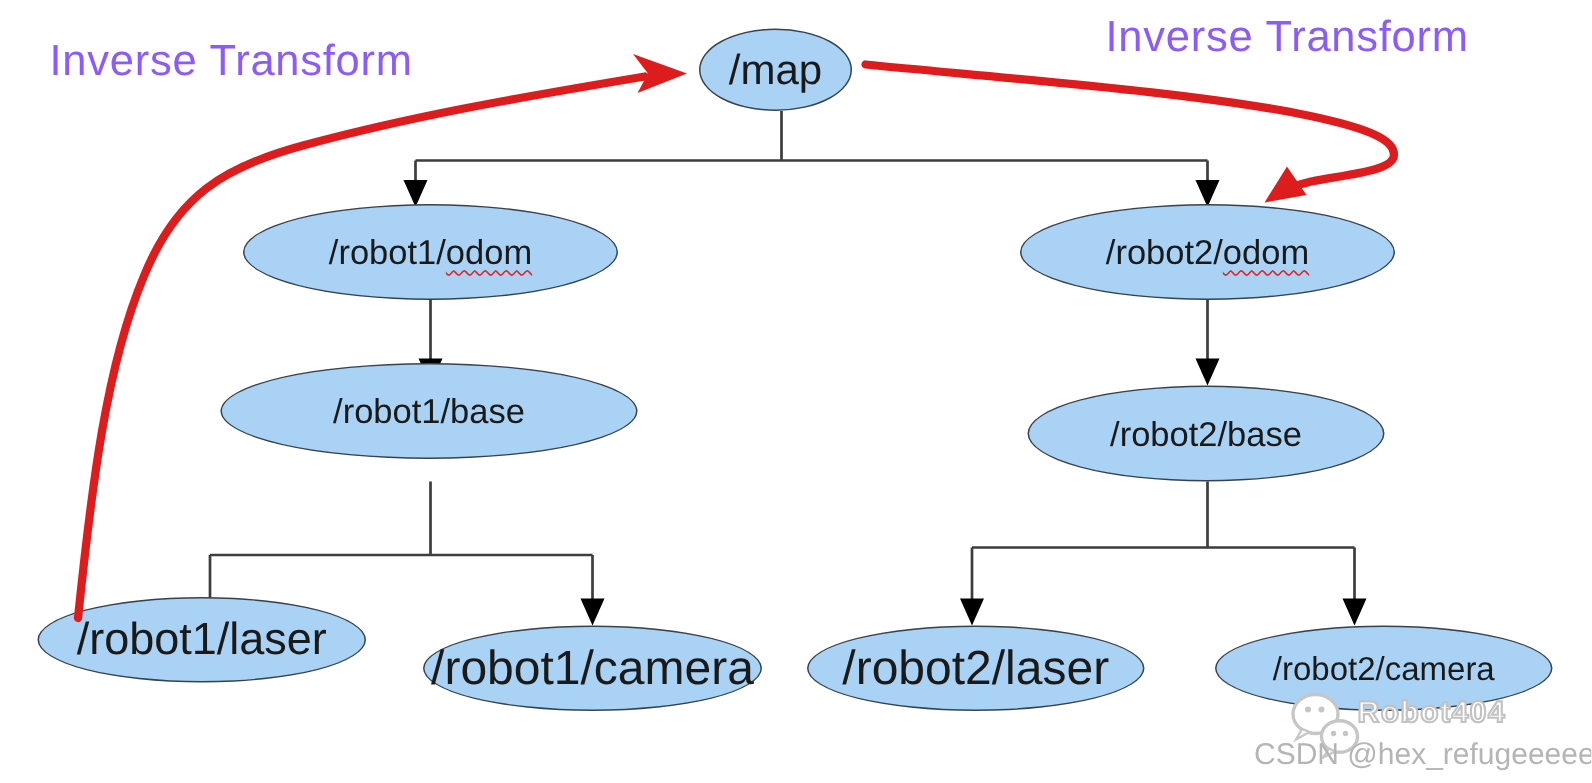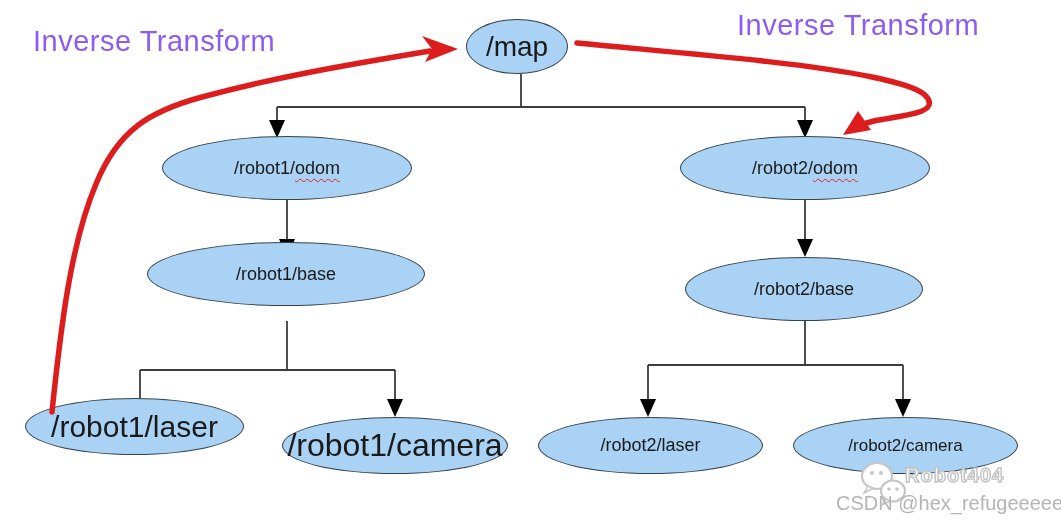--- a/index.html
+++ b/index.html
@@ -19,35 +19,35 @@
     letter-spacing:0.5px;
   }
   .transform-label.inverse{left:33px;top:25px;}
   .transform-label.forward{left:737px;top:9px;}
   .node{
     position:absolute;
     background:#a9d2f4;
     border:1.6px solid #36434e;
     border-radius:50%;
     display:flex;align-items:center;justify-content:center;
-    font-size:18px;
+    font-size:23px;
     color:#1a1a1a;
     white-space:nowrap;
     z-index:3;
     box-sizing:border-box;
   }
   .node.map{left:466px;top:19px;width:102px;height:55px;font-size:28px;}
   .node.r1odom{left:162px;top:136px;width:250px;height:64px;}
   .node.r2odom{left:680px;top:136px;width:250px;height:64px;}
   .node.r1base{left:147px;top:242px;width:278px;height:64px;}
   .node.r2base{left:685px;top:257px;width:238px;height:64px;align-items:center;}
   .node.r1laser{left:25px;top:398px;width:219px;height:57px;font-size:30px;}
   .node.r1camera{left:282px;top:417px;width:226px;height:57px;font-size:32px;}
-  .node.r2laser{left:538px;top:417px;width:225px;height:57px;font-size:18px;}
-  .node.r2camera{left:793px;top:417px;width:225px;height:57px;font-size:17px;text-align:right;}
+  .node.r2laser{left:538px;top:417px;width:225px;height:57px;font-size:32px;}
+  .node.r2camera{left:810px;top:417px;width:225px;height:57px;font-size:22px;text-align:right;}
   .squiggle{
     text-decoration-line:underline;
     text-decoration-style:wavy;
     text-decoration-color:#e02525;
     text-decoration-thickness:1px;
     text-underline-offset:4px;
   }
   svg.connectors{z-index:1;}
   svg.redlayer{z-index:5;pointer-events:none;}
   .edge{stroke:#3d3d3d;stroke-width:1.8;fill:none;}

